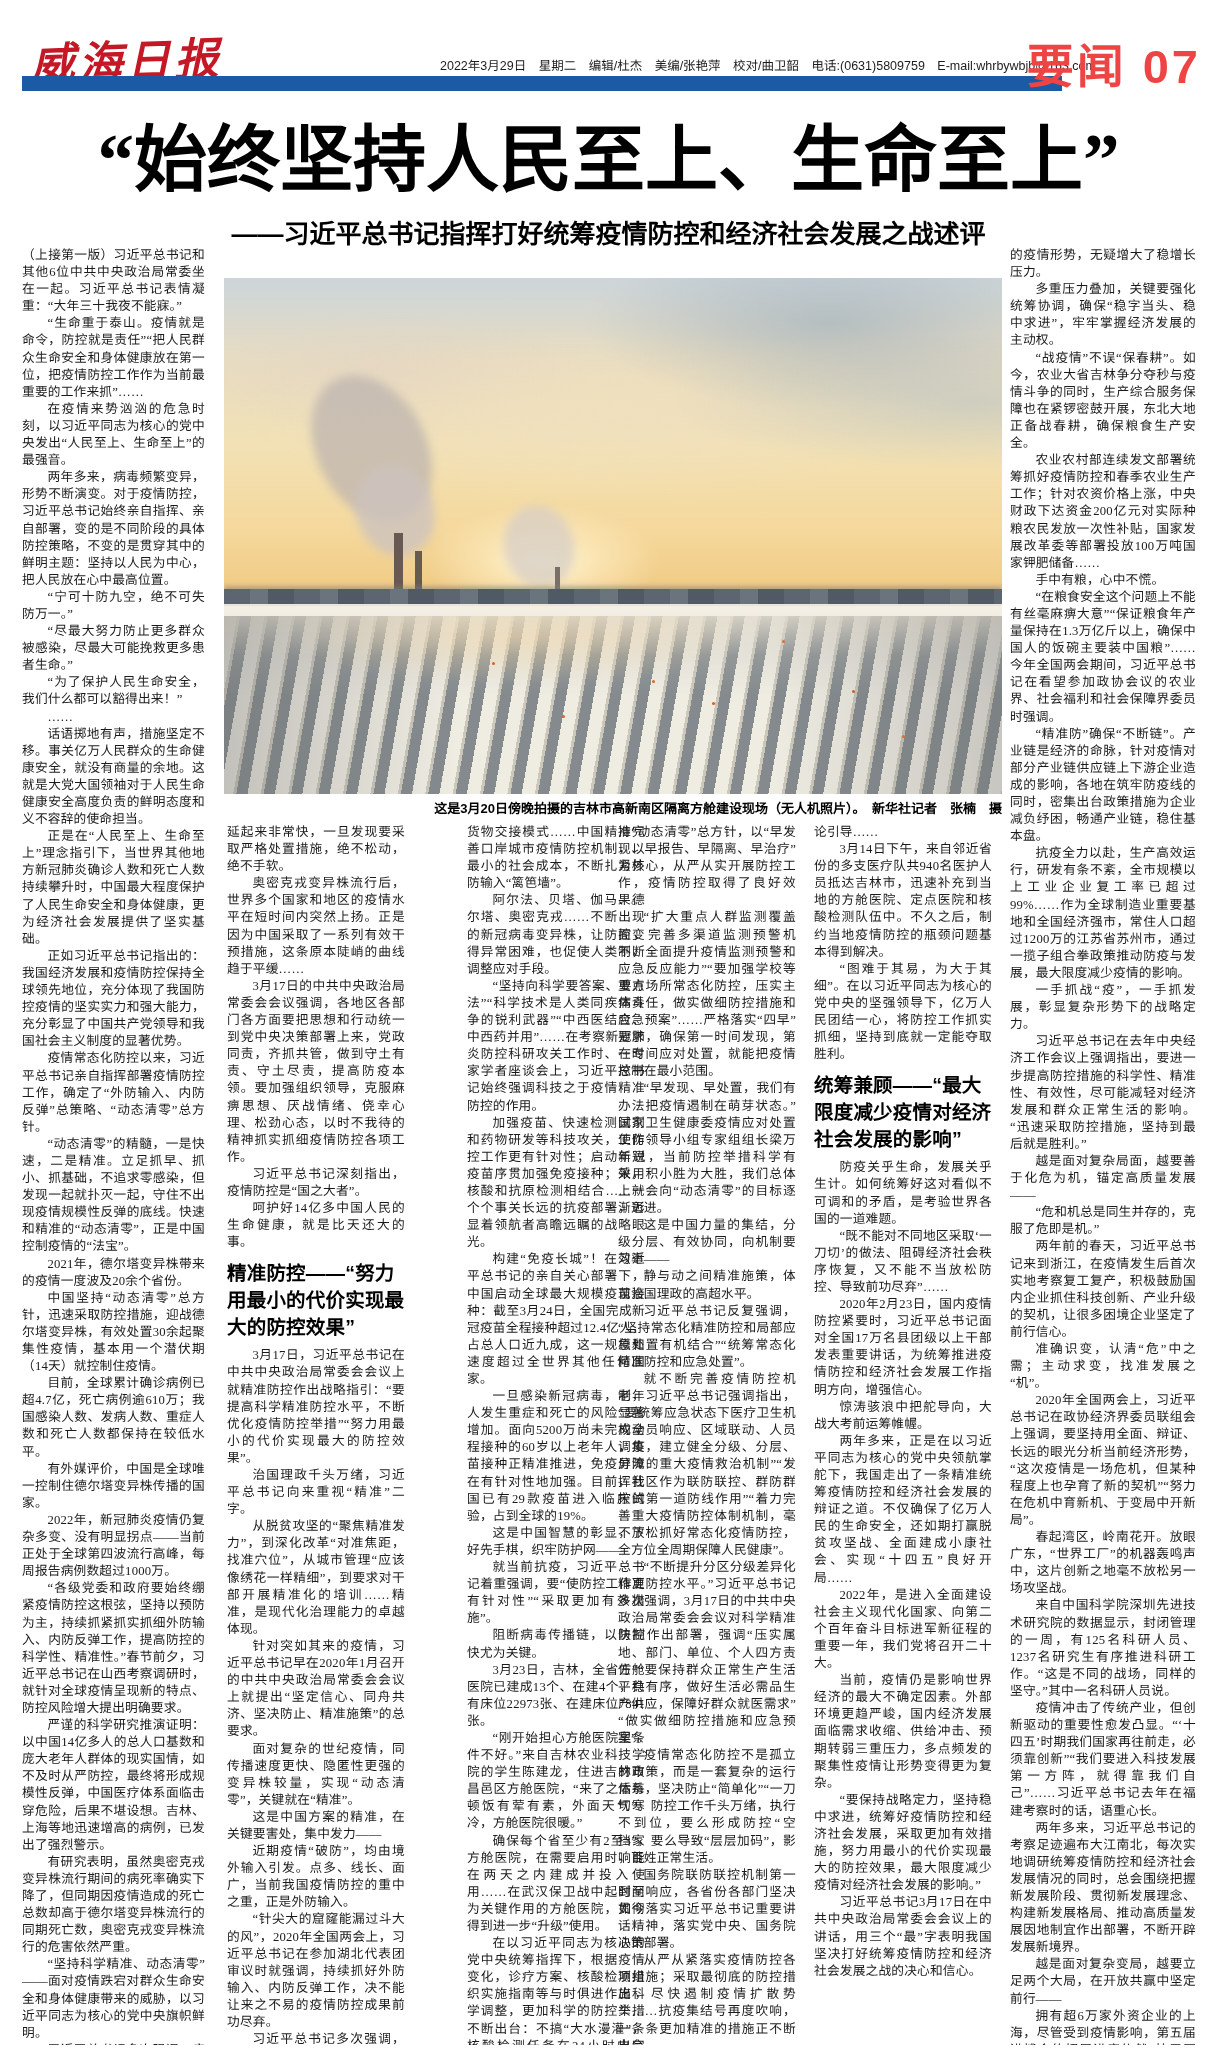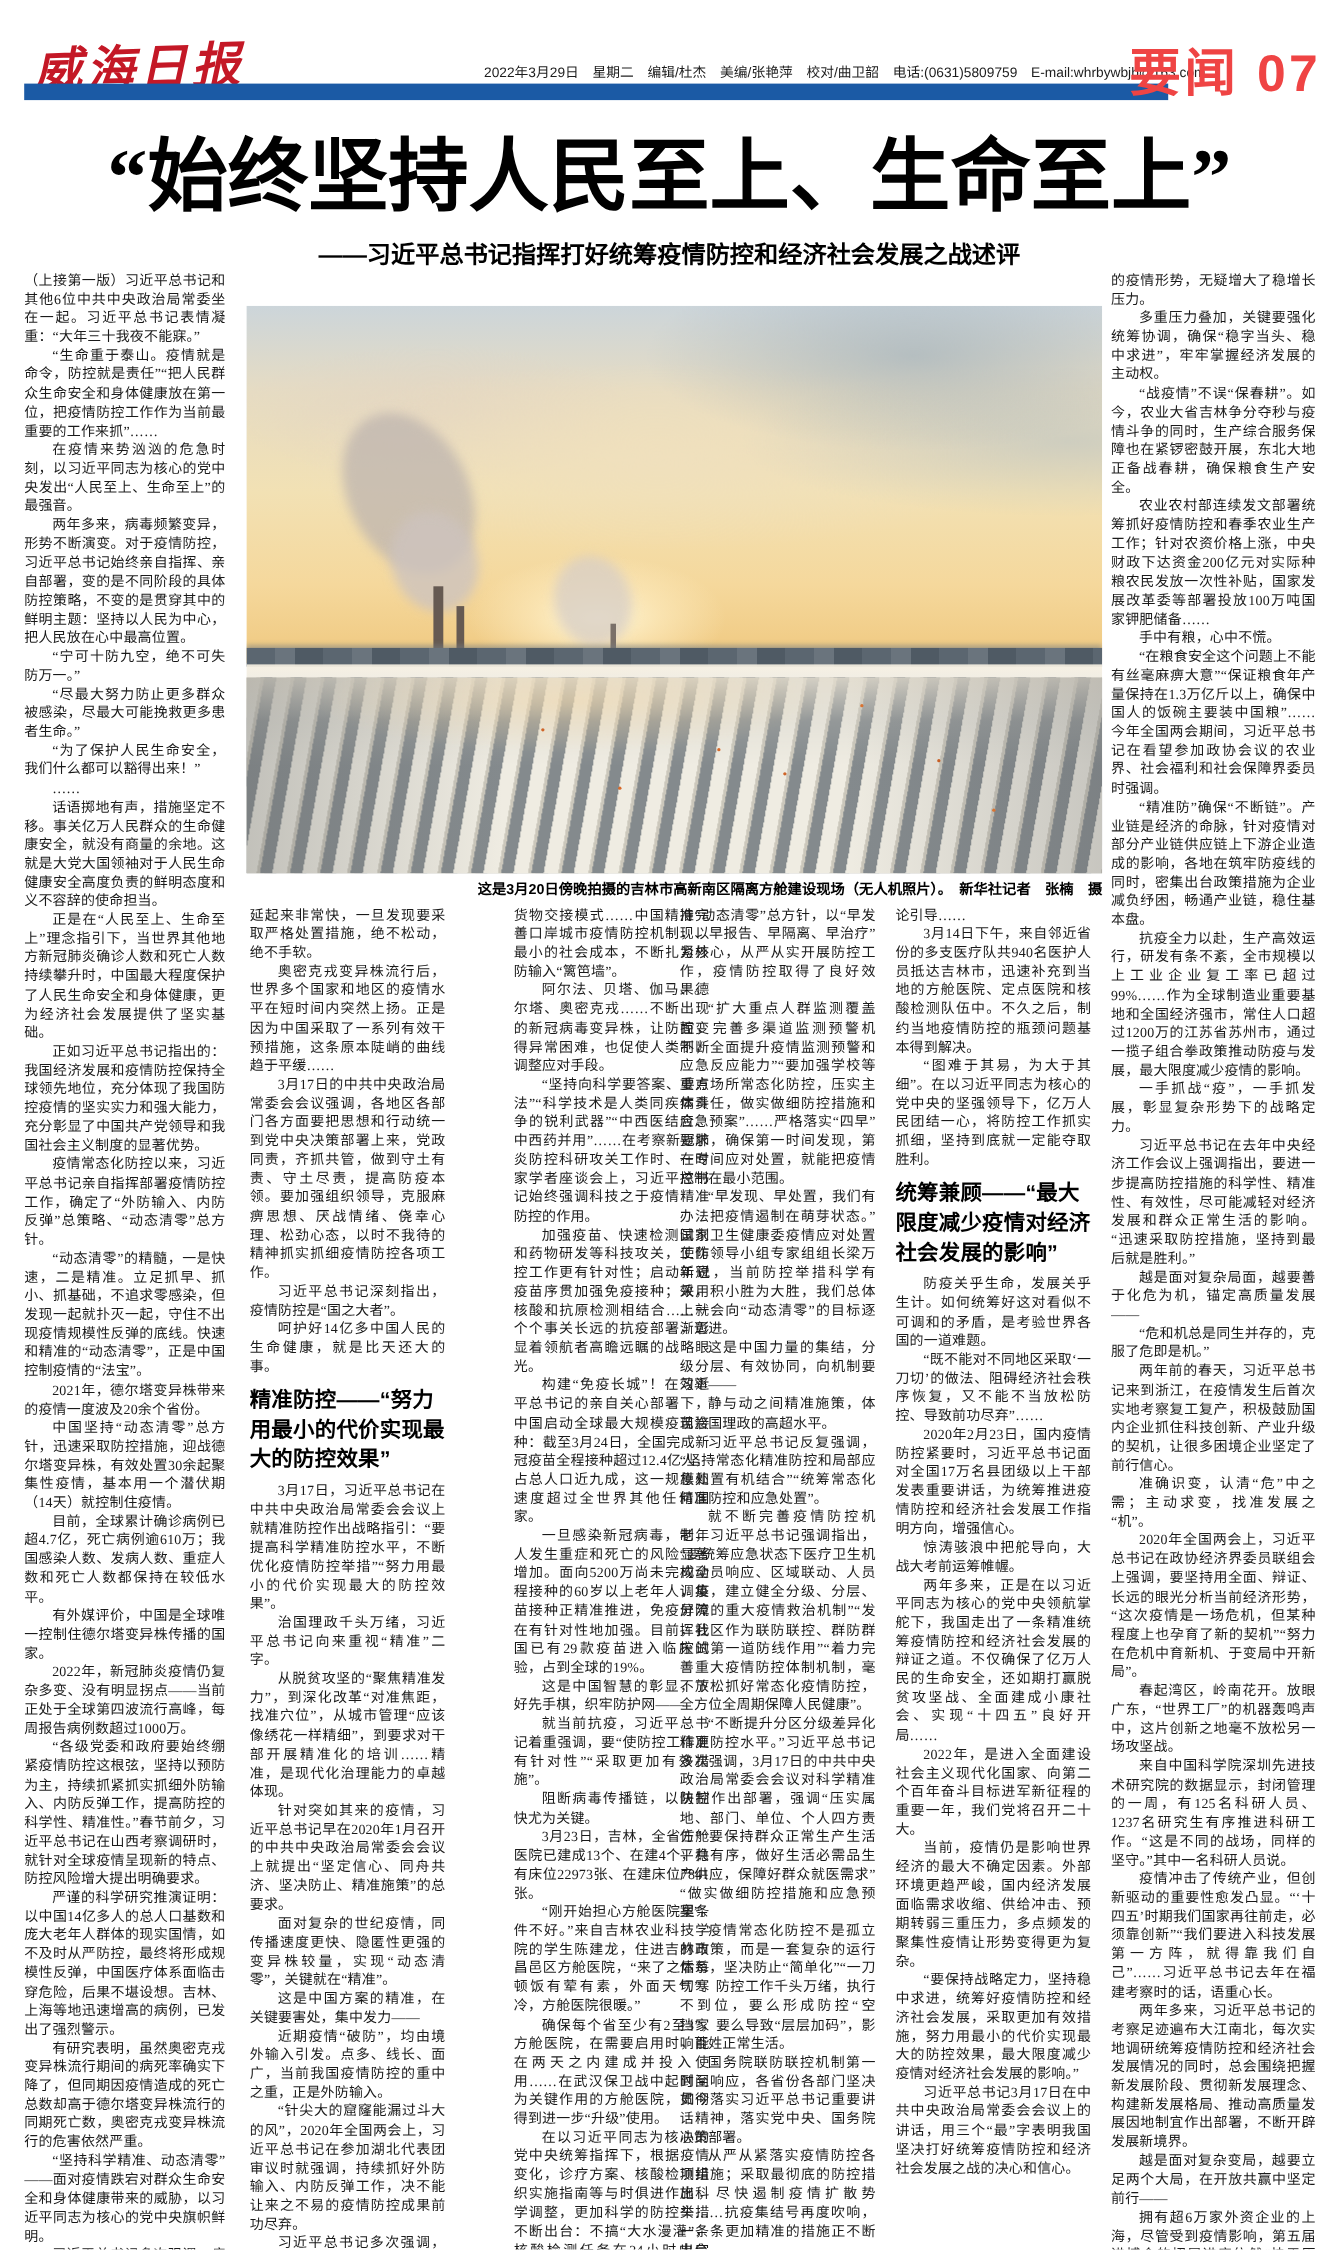--- a/index.html
+++ b/index.html
@@ -16,21 +16,21 @@
   .blue-bar{position:absolute;left:22px;top:76px;width:1040px;height:15px;}
   .page-marker{position:absolute;right:16px;top:28px;font-size:47px;font-weight:900;
                letter-spacing:3px;color:#ef4444;
                font-family:Liberation Sans, sans-serif;}
 
   
   .headline{position:absolute;left:0;top:100px;width:1217px;text-align:center;
             font-size:73px;font-weight:900;color:#000;letter-spacing:0px;margin:0;
             font-family:"Liberation Serif","DejaVu Serif",serif;}
   .subheadline{position:absolute;left:0;top:213px;width:1217px;text-align:center;
-               font-size:22px;font-weight:800;color:#000;margin:0;
+               font-size:26px;font-weight:800;color:#000;margin:0;
                font-family:"Liberation Sans","DejaVu Sans",sans-serif;}
 
   
   .photo{position:absolute;left:224px;top:278px;width:778px;height:516px;overflow:hidden;}
   .sky{position:absolute;left:0;top:0;width:100%;height:63%;
        background:
         radial-gradient(45% 38% at 78% 14%, rgba(150,168,182,.55), transparent 70%),
         radial-gradient(55% 30% at 96% 38%, rgba(170,185,196,.45), transparent 70%),
         radial-gradient(60% 35% at 48% 42%, rgba(240,224,190,.85), transparent 75%),
         radial-gradient(35% 28% at 22% 30%, rgba(225,210,195,.6), transparent 70%),

